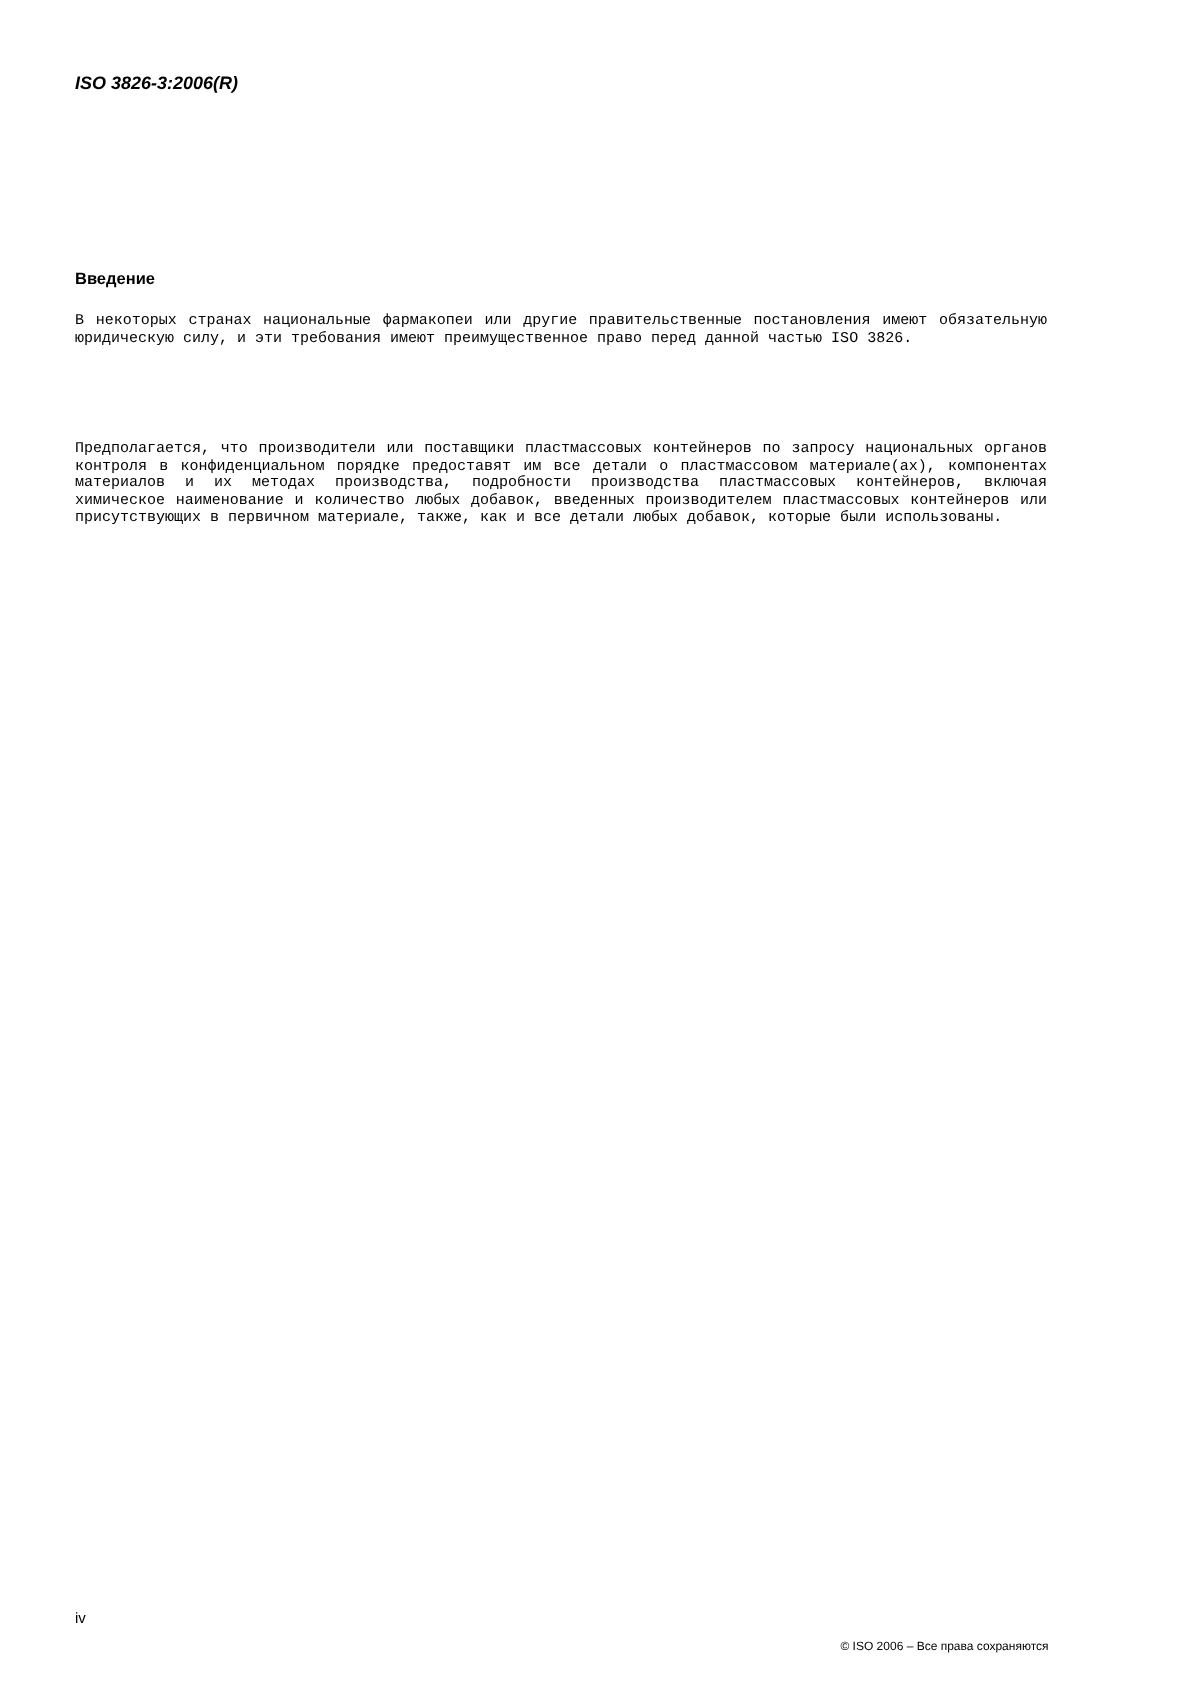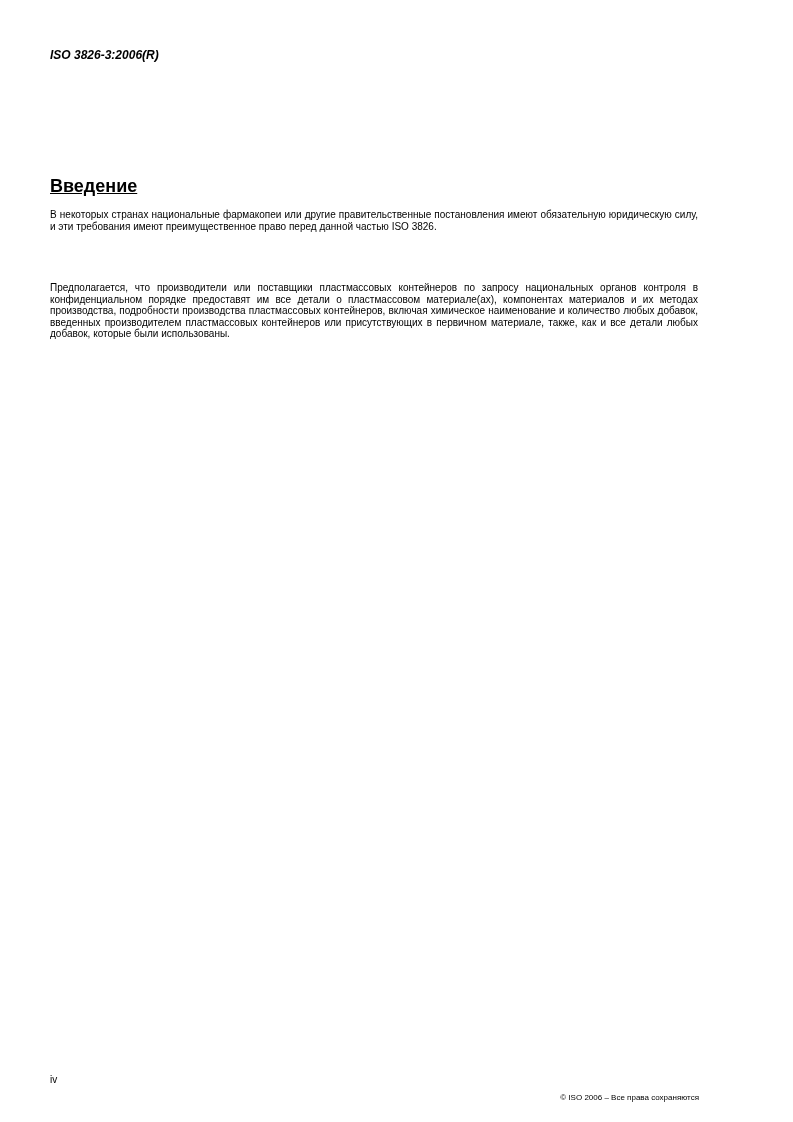--- a/index.html
+++ b/index.html
@@ -21,37 +21,37 @@
       top: 48px;
       font-size: 12px;
       font-weight: bold;
       line-height: 14px;
       font-style: italic;
     }
     .section-title {
       position: absolute;
       left: 50px;
       top: 176px;
-      font-size: 18px;
+      font-size: 11px;
       font-weight: bold;
       line-height: 20px;
       margin: 0;
-      text-decoration: underline;
     }
     .para {
       position: absolute;
       left: 50px;
       width: 648px;
       font-size: 10px;
       line-height: 11.5px;
       text-align: justify;
       margin: 0;
+      font-family: Liberation Mono, monospace;
     }
     .para-1 { top: 209px; }
-    .para-2 { top: 282px; }
+    .para-2 { top: 294px; }
     .footer-page {
       position: absolute;
       left: 50px;
       top: 1074px;
       font-size: 10px;
       line-height: 12px;
     }
     .footer-copy {
       position: absolute;
       right: 94px;

